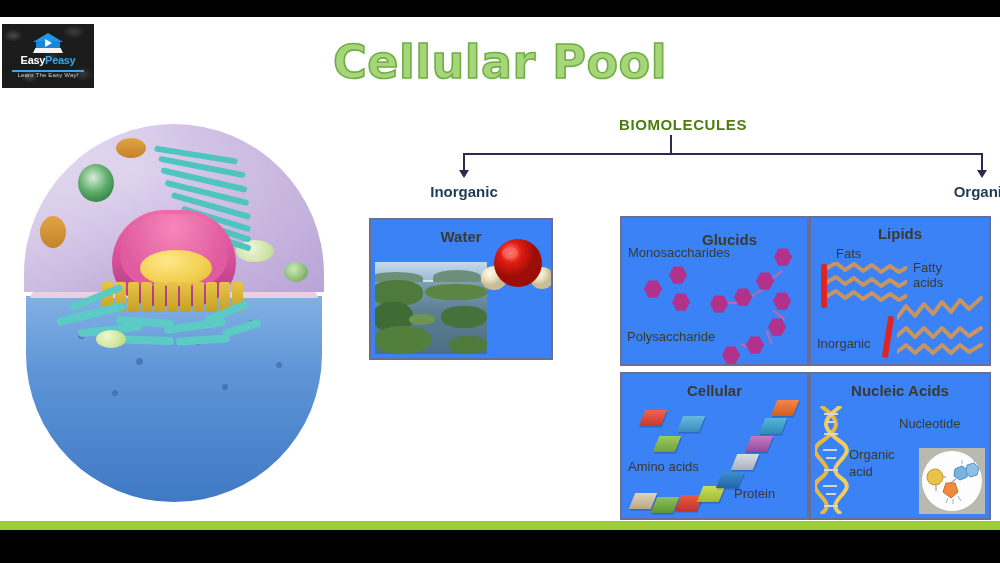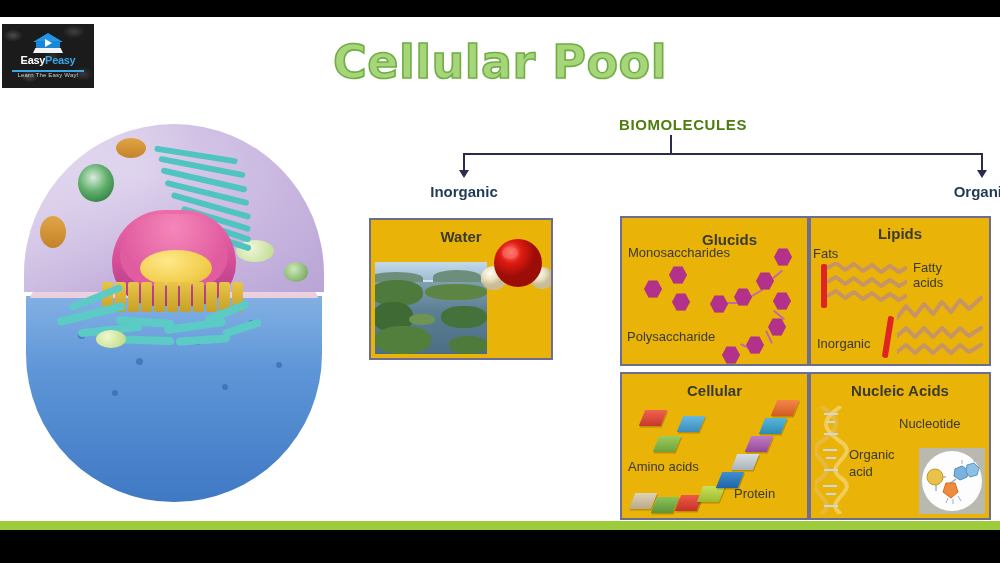--- a/index.html
+++ b/index.html
@@ -59,21 +59,21 @@
   #rleg{left:601px;top:51px;width:2px;height:18px;}
   .arrowhead{position:absolute;width:0;height:0;
     border-left:5px solid transparent;border-right:5px solid transparent;border-top:8px solid #2b2b4d;}
   #lhead{left:79px;top:68px;}
   #rhead{left:597px;top:68px;}
   .branch-label{position:absolute;top:81px;font-size:15px;font-weight:bold;color:#1f3a57;}
   #lbl-inorg{left:30px;width:108px;text-align:center;}
   #lbl-org{left:548px;width:108px;text-align:center;}
 
   
-  .panel{position:absolute;border:2px solid #6d6d92;background:#eab308;overflow:hidden;}
+  .panel{position:absolute;border:2px solid #6d6d92;background:#3b82f6;overflow:hidden;}
   .panel-title{position:absolute;left:0;width:100%;text-align:center;
     font-size:15px;font-weight:bold;color:#3a3a2e;z-index:6;}
   .lbl{position:absolute;font-size:13px;color:#3a3a2e;z-index:6;white-space:nowrap;}
 
   #p-water{left:369px;top:201px;width:180px;height:138px;}
   #p-salts{left:369px;top:353px;width:180px;height:138px;}
   #p-gluc {left:620px;top:199px;width:185px;height:146px;}
   #p-lip  {left:809px;top:199px;width:178px;height:146px;}
   #p-prot {left:620px;top:355px;width:185px;height:144px;}
   #p-nucl {left:809px;top:355px;width:178px;height:144px;}
@@ -254,21 +254,21 @@
         <div class="hex" style="left:152px;top:30px;"></div>
         <div class="hex" style="left:151px;top:74px;"></div>
         <div class="hex" style="left:146px;top:100px;"></div>
         <div class="hex" style="left:124px;top:118px;"></div>
         <div class="hex" style="left:100px;top:128px;"></div>
       </div>
     </div>
 
     <div class="panel" id="p-lip">
       <div class="panel-title" style="top:7px;">Lipids</div>
-      <div class="lbl" style="left:2px;top:28px;">Fats</div>
+      <div class="lbl" style="left:25px;top:28px;">Fats</div>
       <div class="lbl" style="left:102px;top:42px;line-height:15px;white-space:normal;width:56px;">Fatty acids</div>
       <div class="lbl" style="left:6px;top:118px;">Inorganic</div>
 
       <div class="redbar" style="left:10px;top:46px;width:6px;height:44px;"></div>
       <svg class="zig" style="left:16px;top:44px;width:80px;height:50px;" viewBox="0 0 80 50">
         <polyline points="0,6 9,1 18,8 27,2 36,9 45,3 54,10 63,4 72,10 79,6" fill="none" stroke="#c79463" stroke-width="4" stroke-linejoin="round" stroke-linecap="round"></polyline>
         <polyline points="0,20 9,15 18,22 27,16 36,23 45,17 54,24 63,18 72,24 79,20" fill="none" stroke="#c79463" stroke-width="4" stroke-linejoin="round" stroke-linecap="round"></polyline>
         <polyline points="0,34 9,29 18,36 27,30 36,37 45,31 54,38 63,32 72,38 79,34" fill="none" stroke="#c79463" stroke-width="4" stroke-linejoin="round" stroke-linecap="round"></polyline>
       </svg>
 

